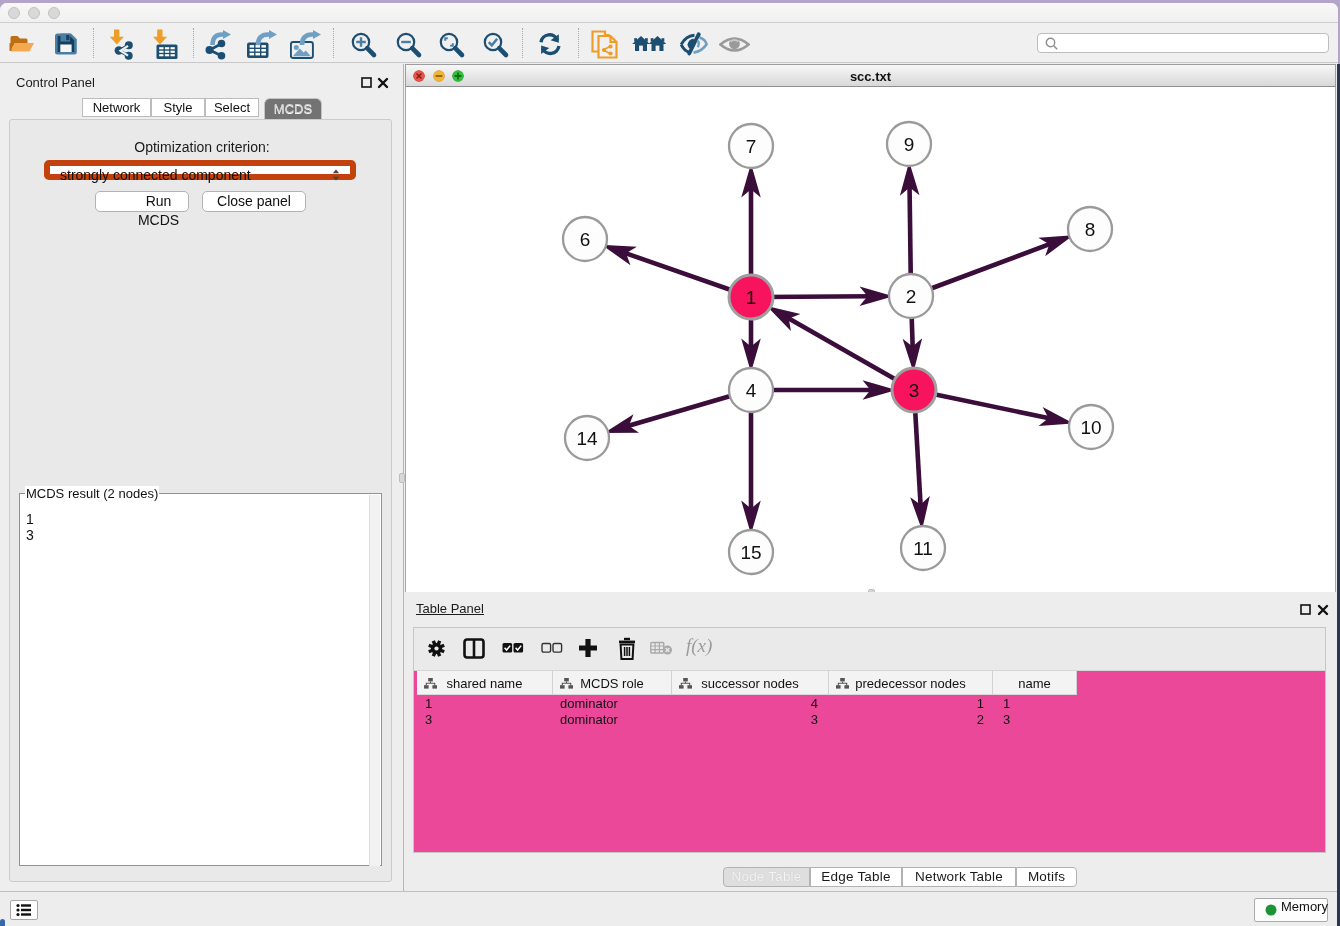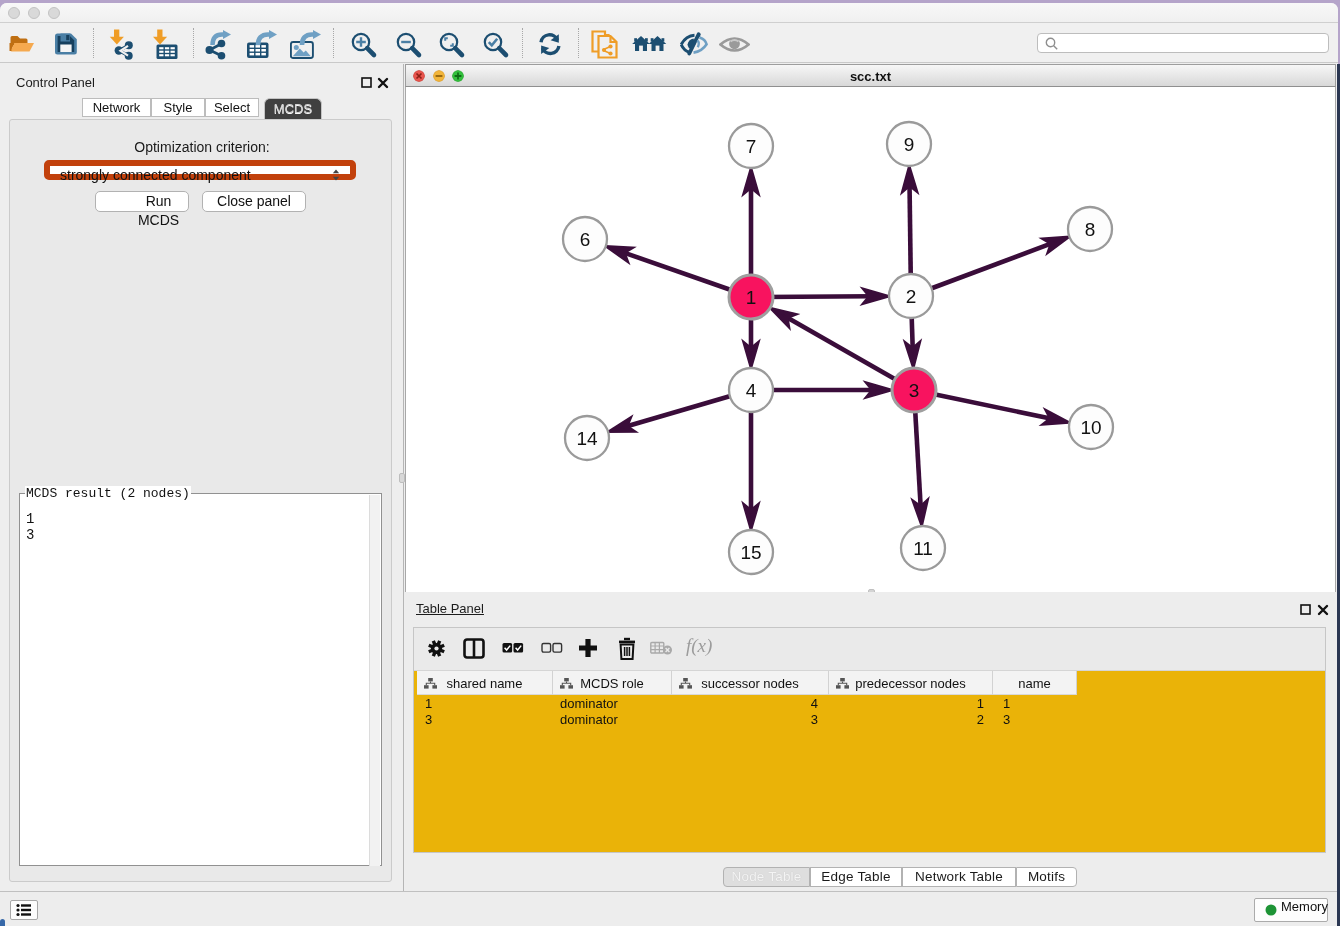--- a/index.html
+++ b/index.html
@@ -15,43 +15,43 @@
 
 #toolbar { position:absolute; left:0; top:20px; width:100%; height:40px; background:#f0f0f0; border-bottom:1px solid #c9c9c9; }
 .sep { position:absolute; top:5px; height:30px; width:0; border-left:1px dotted #a8a8a8; }
 .ticon { position:absolute; }
 #searchbox { position:absolute; left:1037px; top:10px; width:292px; height:20px; background:#fff; border:1px solid #bdbdbd; border-radius:4px; }
 
 #cpanel { position:absolute; left:0; top:61px; width:404px; height:827px; background:#eeeeee; border-right:1px solid #b5b5b5; }
 #cphead { position:absolute; left:16px; top:11px; font-size:13px; color:#1c1c1c; }
 #cppane { position:absolute; left:9px; top:55px; width:383px; height:763px; background:#e9e9e9; border:1px solid #cbcbcb; border-radius:3px; }
 .tab { position:absolute; top:34px; height:19px; background:#fff; border:1px solid #bcbcbc; font-size:13px; color:#111; text-align:center; line-height:18px; }
-#tabMCDS { position:absolute; left:264px; top:34px; width:58px; height:21px; background:#404040; border:1px solid #c4c4c4; border-bottom:none; border-radius:6px 6px 0 0; font-size:13px; color:#d2d2d2; text-shadow:0 1px 0 #fbfbfb; text-align:center; line-height:19px; }
+#tabMCDS { position:absolute; left:264px; top:34px; width:58px; height:21px; background:#737373; border:1px solid #c4c4c4; border-bottom:none; border-radius:6px 6px 0 0; font-size:13px; color:#d2d2d2; text-shadow:0 1px 0 #fbfbfb; text-align:center; line-height:19px; }
 #optlabel { position:absolute; left:0; top:75px; width:404px; text-align:center; font-size:14px; color:#1a1a1a; }
 #combo { position:absolute; left:44px; top:96px; width:312px; height:20px; background:#fff; border:6px solid #c2410c; border-radius:5px; font-size:14px; color:#111; line-height:18px; padding-left:10px; }
 .btn { position:absolute; top:127px; height:21px; background:#fff; border:1px solid #b2b2b2; border-radius:5px; font-size:14px; color:#111; text-align:center; line-height:19px; }
 
-#mcdsbox { position:absolute; left:19px; top:429px; width:363px; height:373px; background:#fff; border:1px solid #919191;font-family:Liberation Mono, monospace; }
+#mcdsbox { position:absolute; left:19px; top:429px; width:363px; height:373px; background:#fff; border:1px solid #919191; }
 #mcdstitle { position:absolute; left:5px; top:-8px; background:#fff; padding:0 1px; font-size:13px; color:#111; }
 #mcdstrack { position:absolute; right:1px; top:1px; width:11px; height:371px; background:#f2f2f2; border-left:1px solid #dcdcdc; }
 #mcdstext { position:absolute; left:6px; top:17px; font-size:14px; line-height:16px; color:#111; }
 
 #netwin { position:absolute; left:405px; top:61px; width:931px; height:528px; }
 #nettitle { position:absolute; left:0; top:0; width:100%; height:23px; background:linear-gradient(#f7f7f7,#d8d8d8); border:1px solid #9d9d9d; border-bottom:1px solid #8f8f8f; }
 .mac { position:absolute; top:5px; width:12px; height:12px; border-radius:50%; }
 #netname { position:absolute; top:4px; width:100%; text-align:center; font-size:13px; font-weight:bold; color:#111; }
 #netcanvas { position:absolute; left:0; top:23px; width:931px; height:505px; background:#fff; border-left:1px solid #a8a8a8; border-right:1px solid #a8a8a8; }
 #netcanvas svg text { font-size:19px; fill:#111; }
 
 #vsplit { position:absolute; left:399px; top:470px; width:6px; height:10px; background:#d8d8d8; border:1px solid #bdbdbd; border-radius:2px; }
 #hsplit { position:absolute; left:868px; top:586px; width:7px; height:5px; background:#d4d4d4; border:1px solid #c0c0c0; border-radius:2px; }
 
 #tpanel { position:absolute; left:405px; top:589px; width:931px; height:299px; background:#ededed; }
 #tphead { position:absolute; left:11px; top:9px; font-size:13px; color:#1c1c1c;text-decoration:underline; }
-#tbox { position:absolute; left:8px; top:35px; width:913px; height:226px; background:#eab308; border:1px solid #c6c6c6; }
+#tbox { position:absolute; left:8px; top:35px; width:913px; height:226px; background:#ec4899; border:1px solid #c6c6c6; }
 #ttoolbar { position:absolute; left:0; top:0; width:100%; height:43px; background:#eaeaea; border-bottom:1px solid #d5d5d5; }
 #thead { position:absolute; left:0; top:43px; width:100%; height:24px; }
 .hcell { position:absolute; top:0; height:24px; background:#f3f3f3; border-right:1px solid #d2d2d2; border-bottom:1px solid #d9d9d9; font-size:13px; color:#111; }
 .hcell span { position:absolute; top:5px; width:100%; text-align:center; }
 .hicon { position:absolute; left:7px; top:7px; }
 .trow { position:absolute; font-size:13px; color:#111; height:16px; }
 
 .btab { position:absolute; top:275px; height:20px; background:#fff; border:1px solid #b2b2b2; font-size:13.5px; color:#1a1a1a; text-align:center; line-height:18px; letter-spacing:0.2px;margin-left:28px; }
 
 #statusbar { position:absolute; left:0; top:888px; width:1338px; height:35px; background:#ededed; border-top:1px solid #c0c0c0; }

